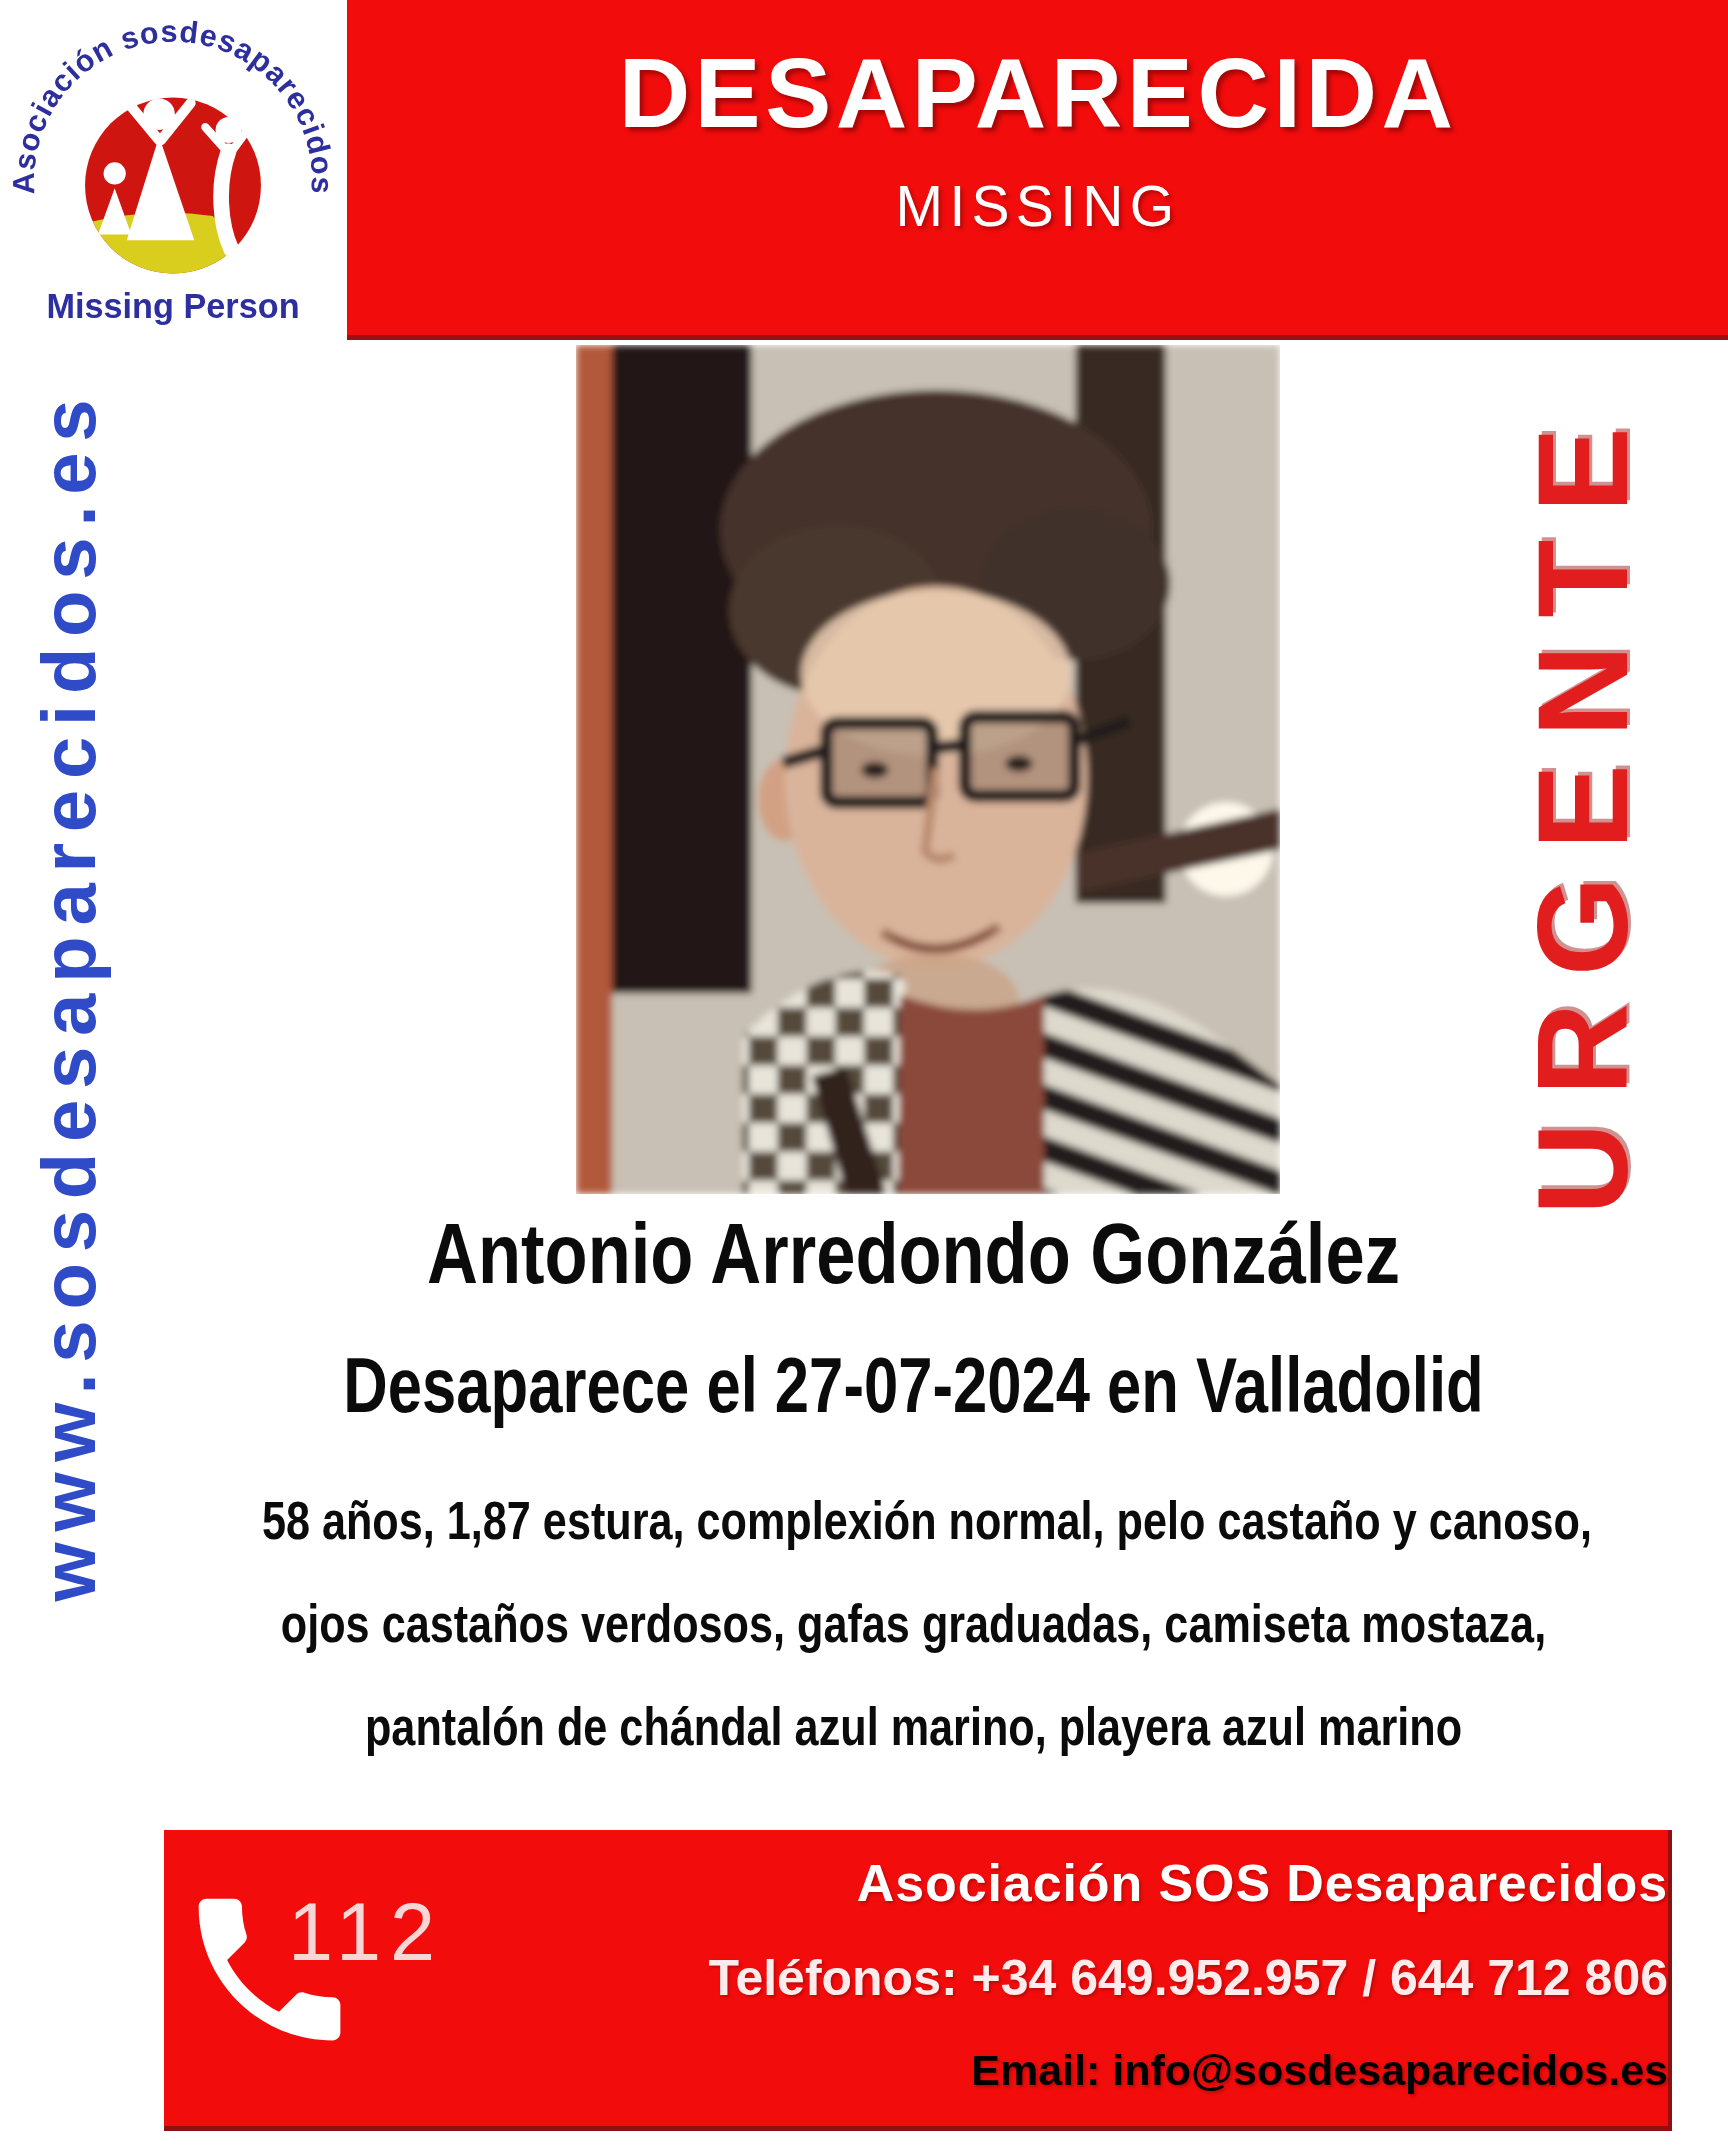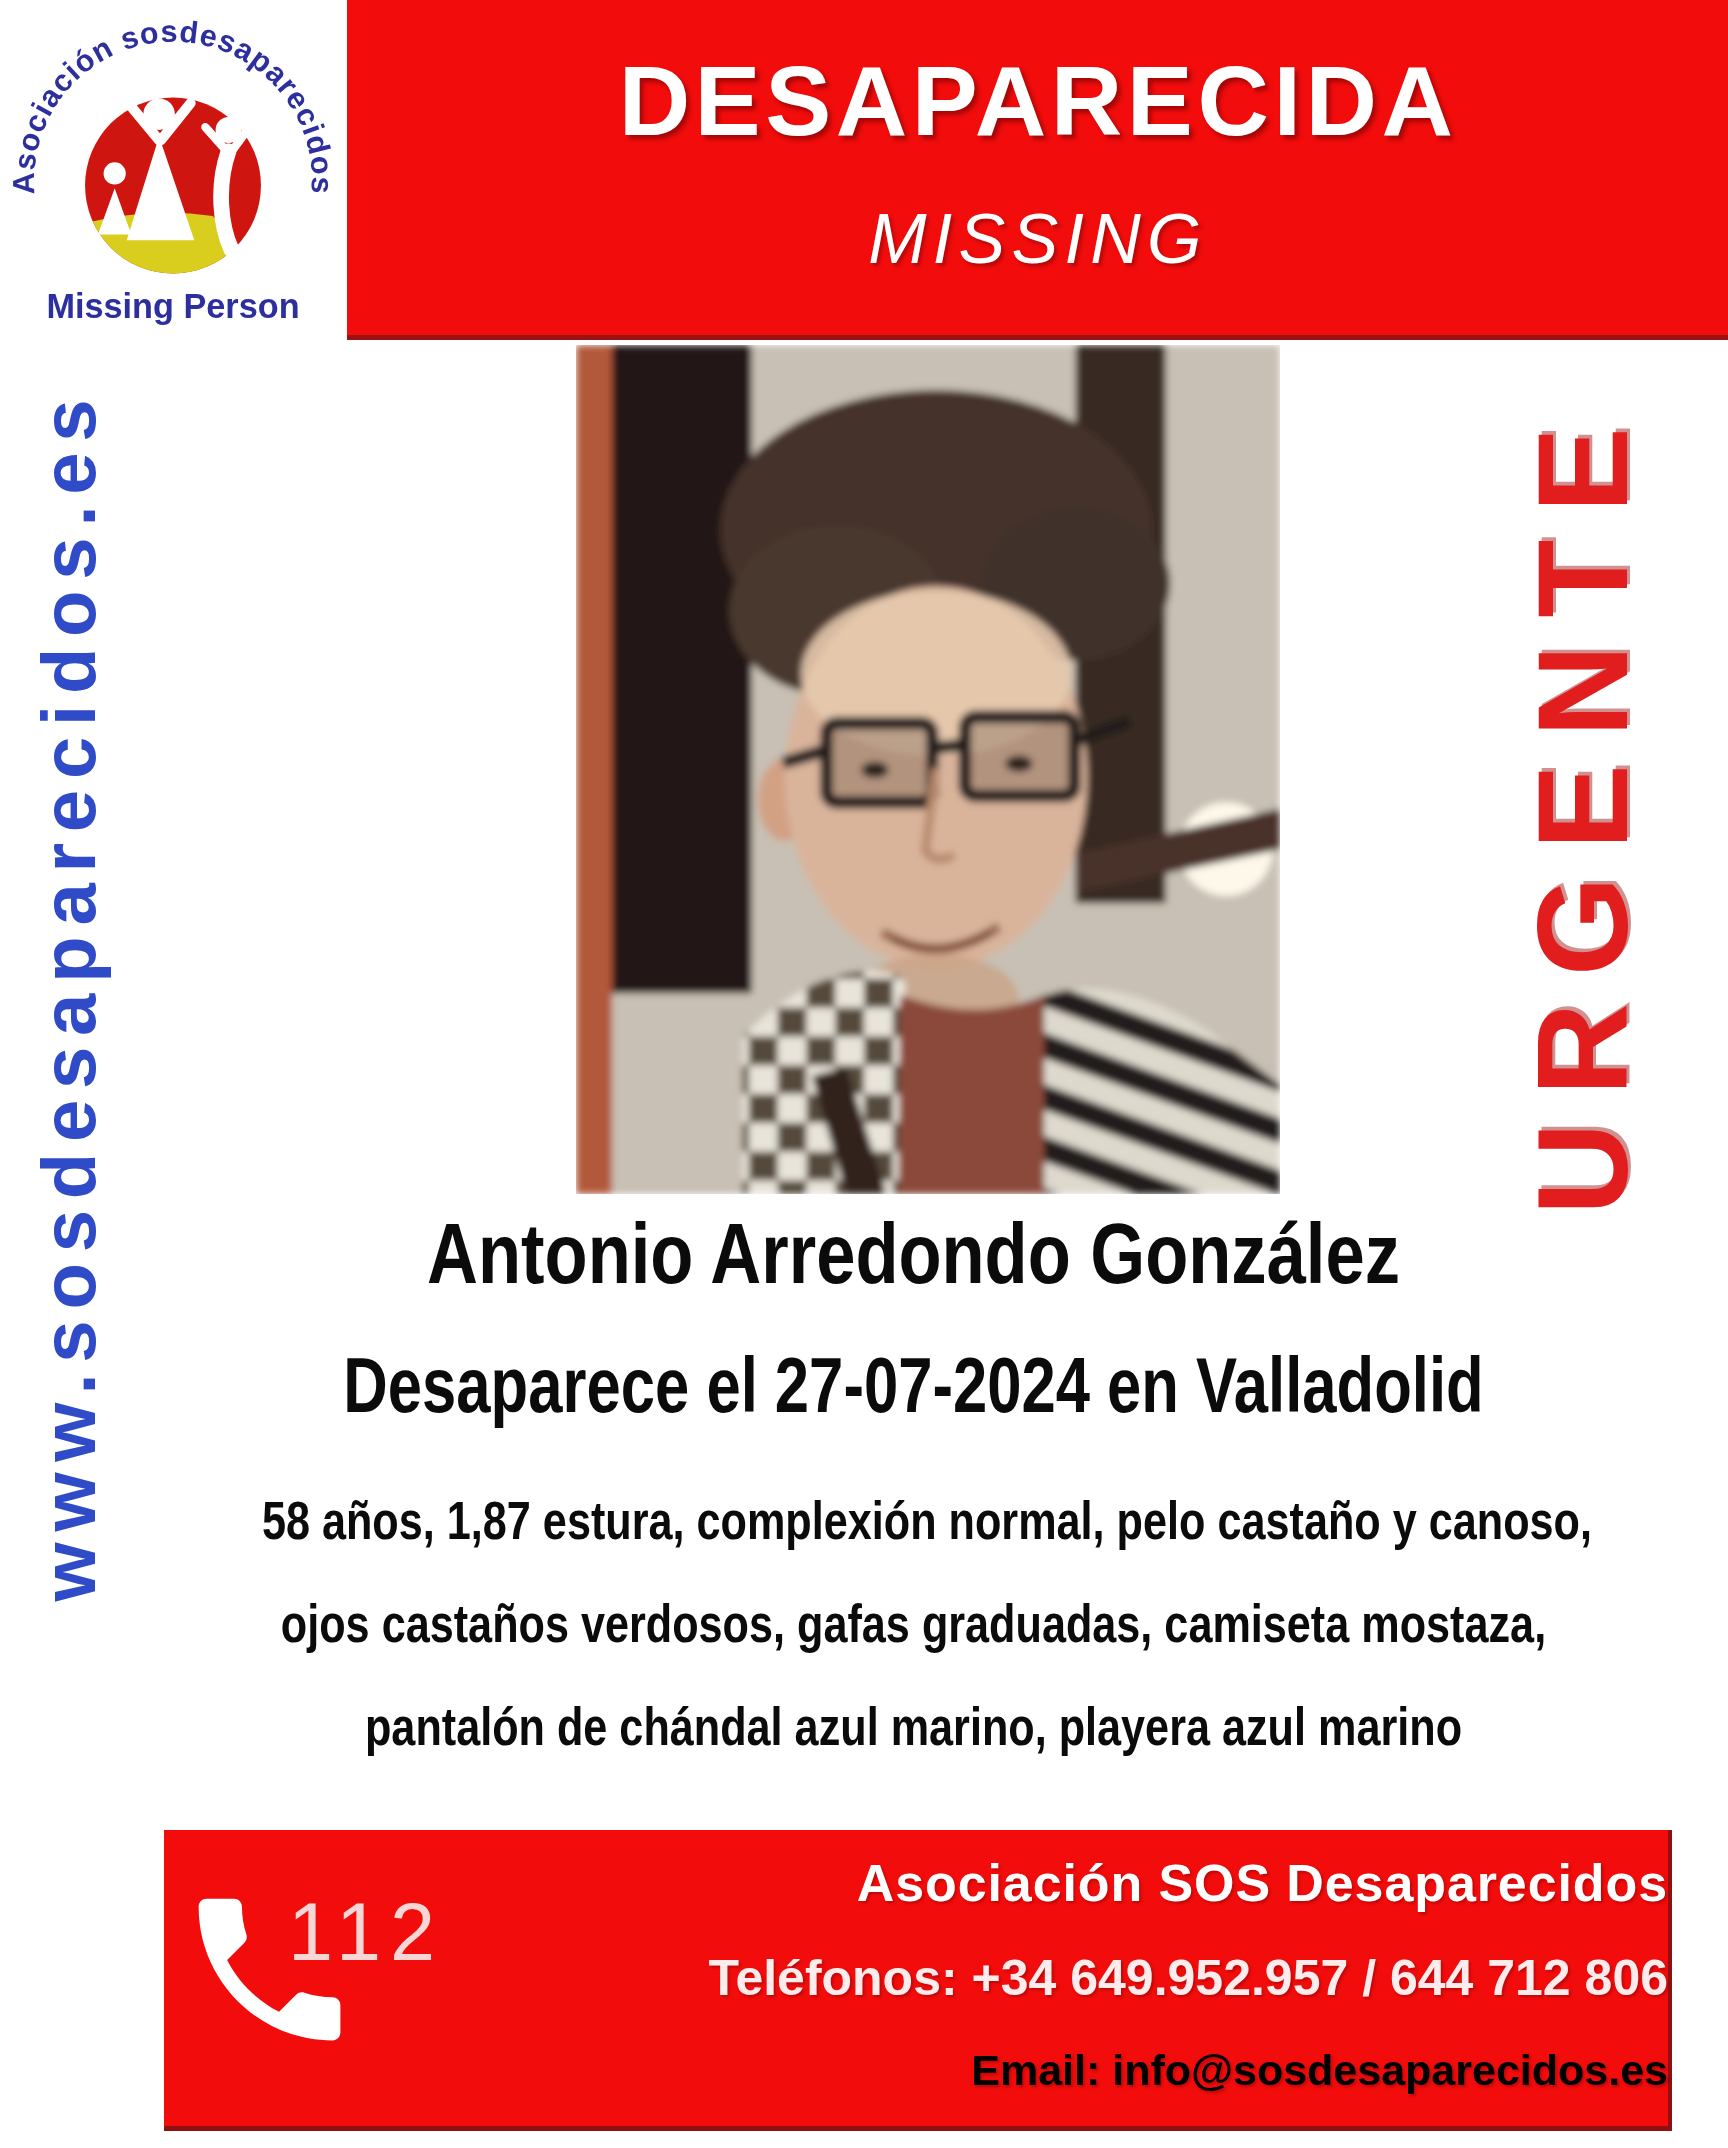--- a/index.html
+++ b/index.html
@@ -6,27 +6,27 @@
   .page{
     position:relative; width:1728px; height:2149px; overflow:hidden;
     background:#ffffff; font-family:"Liberation Sans", sans-serif;
   }
   
   .top-banner{
     position:absolute; left:347px; top:0; width:1382px; height:335px;
     background:#f20c0c; border-bottom:5.4px solid #9c1212; text-align:center;
   }
   .top-banner .line1{
-    margin:8px; padding-top:36px; color:#ffffff; font-weight:bold;
+    margin:0; padding-top:36px; color:#ffffff; font-weight:bold;
     font-size:99px; letter-spacing:4.5px;
     text-shadow:3.6px 3.6px 4.5px rgba(70,0,0,.45);
   }
   .top-banner .line2{
-    margin:41px 0 0 0; color:#ffffff; font-style:italic; font-weight:normal;
-    font-size:70px; letter-spacing:6.3px;
+    margin:23px 0 0 0; color:#ffffff; font-weight:normal;
+    font-size:57px; letter-spacing:6.3px;
     text-shadow:2.7px 2.7px 3.6px rgba(70,0,0,.35);
   }
   
   .logo-box{ position:absolute; left:10.8px; top:5.4px; width:324px; height:324px; }
   
   .vtext{ position:absolute; white-space:nowrap; text-align:center;
           transform:rotate(-90deg); }
   .vtext-left{
     left:-542px; top:941px; width:1242px; height:108px;
     font-size:76px; font-weight:bold; color:#2f4bc8; letter-spacing:10.8px;

